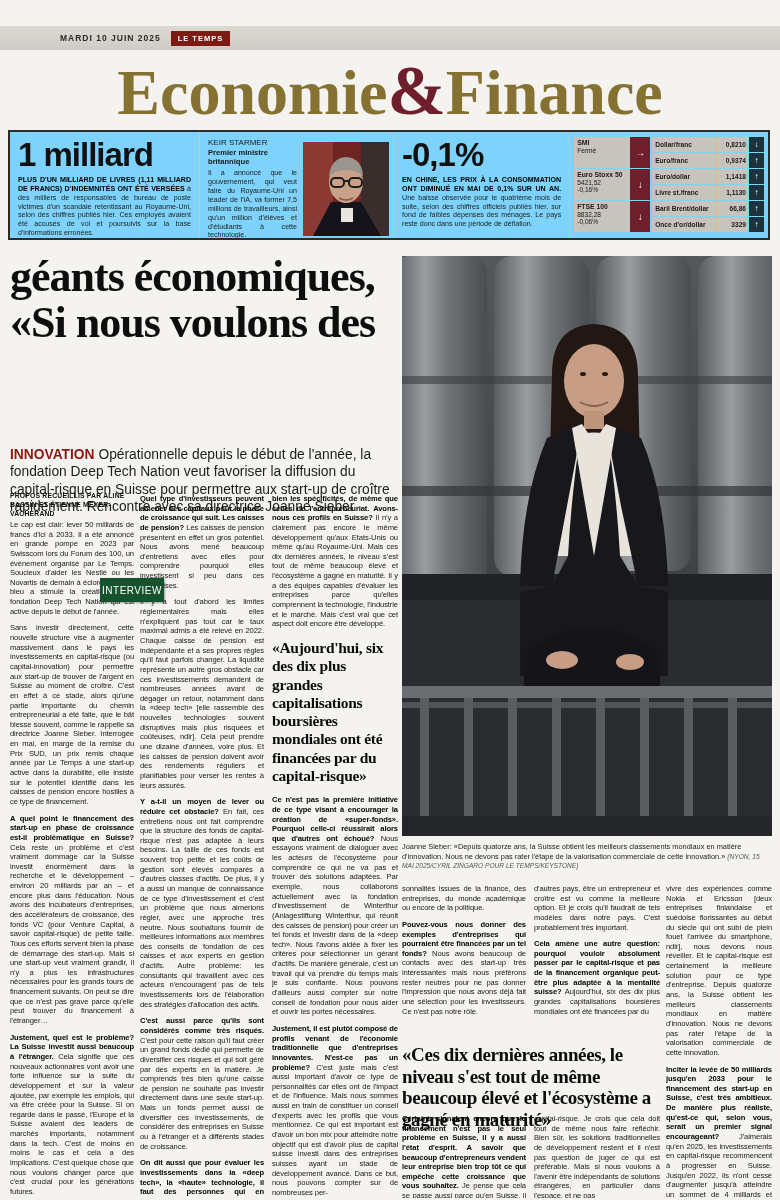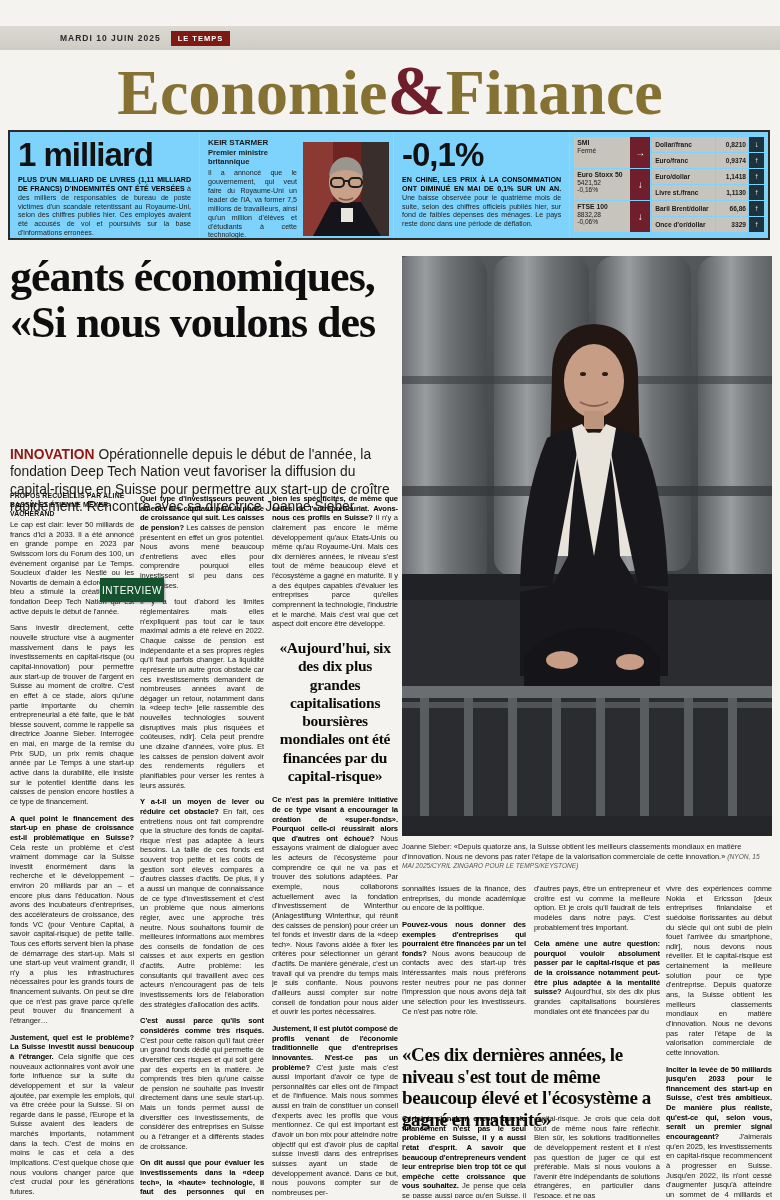--- a/index.html
+++ b/index.html
@@ -14,21 +14,21 @@
   .mast-word{color:#857232;}
   .mast-amp{color:#6f1f2c;font-size:70px;}
   
   .strip{left:8px;top:130px;width:762px;height:110px;border:2px solid #2b2b28;background:#7dd3fc;box-sizing:border-box;display:flex;}
   .sec{padding:6px 8px;box-sizing:border-box;}
   .sec1{width:192px;border-right:1px solid #c9c6bf;}
   .big-num{font-size:33px;font-weight:bold;letter-spacing:-1px;line-height:1;margin-bottom:5px;color:#111;}
   .strip-p{font-size:7.1px;line-height:1.25;text-align:justify;color:#222;}
   .strip-p b{color:#000;}
   .sec2{width:100px;border-right:0;padding-right:2px;}
-  .s-name{font-size:8px;font-weight:bold;margin-bottom:2px;}
+  .s-name{font-size:8px;font-weight:normal;margin-bottom:2px;}
   .s-role{font-size:7.6px;font-weight:bold;margin-bottom:3px;line-height:1.15;}
   .starmer-photo{width:86px;height:94px;margin-top:4px;}
   .sec3{width:178px;border-right:1px solid #c9c6bf;}
   .sec4{width:200px;padding:5px 4px;}
   
   .mkt{display:flex;height:96px;font-size:6.6px;}
   .idx-col{width:56px;display:flex;flex-direction:column;}
   .idx-cell{background:#c7c4be;flex:1;margin-bottom:1px;padding:2px 3px;line-height:1.15;}
   .idx-cell b{font-size:6.8px;}
   .arr-col{width:20px;display:flex;flex-direction:column;}
@@ -47,21 +47,21 @@
   .photo{left:402px;top:256px;width:370px;height:580px;background:#3a3c3f;}
   .caption{left:402px;top:842px;width:370px;font-size:7.4px;line-height:1.3;color:#222;}
   .credit{color:#555;font-style:italic;font-size:6.6px;}
   
   .col{box-sizing:border-box;overflow:hidden;font-size:7.6px;line-height:1.27;letter-spacing:-0.1px;text-align:justify;color:#191919;}
   .col .para{margin:0 0 7px 0;}
   .col .para b{color:#050505;}
   .byline{left:10px;top:492px;width:124px;font-size:6.8px;font-weight:bold;letter-spacing:0.2px;line-height:1.3;color:#111;}
   .badge-interview{left:100px;top:578px;width:64px;height:24px;background:#14532d;color:#fff;font-size:10px;font-weight:normal;letter-spacing:0.5px;display:flex;align-items:center;justify-content:center;box-shadow:1px 1px 2px rgba(0,0,0,0.35);}
   .pullquote{font-family:"Liberation Serif",serif;font-weight:bold;color:#0d0d0d;}
-  .pq1{font-size:15.5px;line-height:1.18;letter-spacing:-0.3px;margin:10px 0 10px 0;text-align:center;}
+  .pq1{font-size:15.5px;line-height:1.18;letter-spacing:-0.3px;margin:10px 0 10px 0;text-align:left;}
   .pq2{left:402px;top:1044px;width:268px;font-size:19px;line-height:1.14;letter-spacing:-0.4px;}
 </style>
 </head>
 <body>
 
 <div class="abs topbar">
   <span class="topdate">MARDI 10 JUIN 2025</span>
   <span class="lt-badge">LE TEMPS</span>
 </div>
 
@@ -246,21 +246,21 @@
       <p class="para"><b>Justement, il est plutôt composé de profils venant de l'économie traditionnelle que d'entreprises innovantes. N'est-ce pas un problème? </b>C'est juste mais c'est aussi important d'avoir ce type de personnalités car elles ont de l'impact et de l'influence. Mais nous sommes aussi en train de constituer un conseil d'experts avec les profils que vous mentionnez. Ce qui est important est d'avoir un bon mix pour atteindre notre objectif qui est d'avoir plus de capital suisse investi dans des entreprises suisses ayant un stade de développement avancé. Dans ce but, nous pouvons compter sur de nombreuses per-</p>
     </div>
 </div>
 
 <div class="abs col" style="left:402px;top:884px;width:124px;height:156px;">
     <p class="para">sonnalités issues de la finance, des entreprises, du monde académique ou encore de la politique.</p>
     <p class="para"><b>Pouvez-vous nous donner des exemples d'entreprises qui pourraient être financées par un tel fonds? </b>Nous avons beaucoup de contacts avec des start-up très intéressantes mais nous préférons rester neutres pour ne pas donner l'impression que nous avons déjà fait une sélection pour les investisseurs. Ce n'est pas notre rôle.</p>
   </div>
 <div class="abs col" style="left:534px;top:884px;width:126px;height:156px;">
     <p class="para">d'autres pays, être un entrepreneur et croître est vu comme la meilleure option. Et je crois qu'il faudrait de tels modèles dans notre pays. C'est probablement très important.</p>
-    <p class="para"><b>Cela amène une autre question: pourquoi vouloir absolument passer par le capital-risque et pas de la croissance notamment peut-être plus adaptée à la mentalité suisse? </b>Aujourd'hui, six des dix plus grandes capitalisations boursières mondiales ont été financées par du</p>
+    <p class="para"><b>Cela amène une autre question: pourquoi vouloir absolument passer par le capital-risque et pas de la financement organique peut-être plus adaptée à la mentalité suisse? </b>Aujourd'hui, six des dix plus grandes capitalisations boursières mondiales ont été financées par du</p>
   </div>
 
 <div class="abs pullquote pq2">«Ces dix dernières années, le niveau s'est tout de même beaucoup élevé et l'écosystème a gagné en maturité»</div>
 
 <div class="abs col" style="left:402px;top:1114px;width:124px;height:84px;">
     <p class="para"><b>Certains signalent encore que le financement n'est pas le seul problème en Suisse, il y a aussi l'état d'esprit. A savoir que beaucoup d'entrepreneurs vendent leur entreprise bien trop tôt ce qui empêche cette croissance que vous souhaitez. </b>Je pense que cela se passe aussi parce qu'en Suisse, il y a des alternatives. Dans</p>
   </div>
 <div class="abs col" style="left:534px;top:1114px;width:126px;height:84px;">
     <p class="para">capital-risque. Je crois que cela doit tout de même nous faire réfléchir. Bien sûr, les solutions traditionnelles de développement restent et il n'est pas question de juger ce qui est préférable. Mais si nous voulons à l'avenir être indépendants de solutions étrangères, en particulier dans l'espace, et ne pas</p>
   </div>

